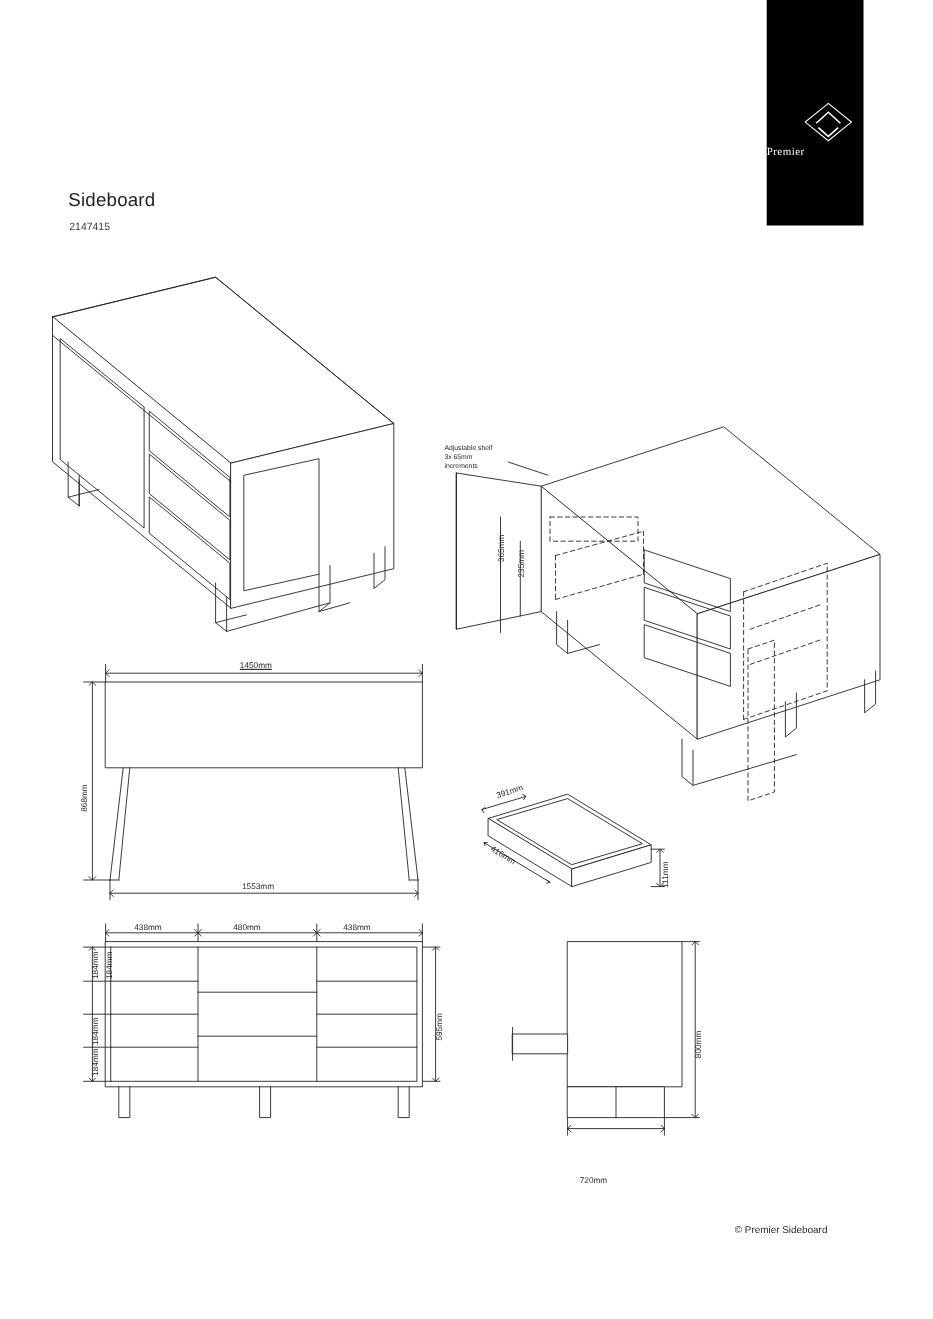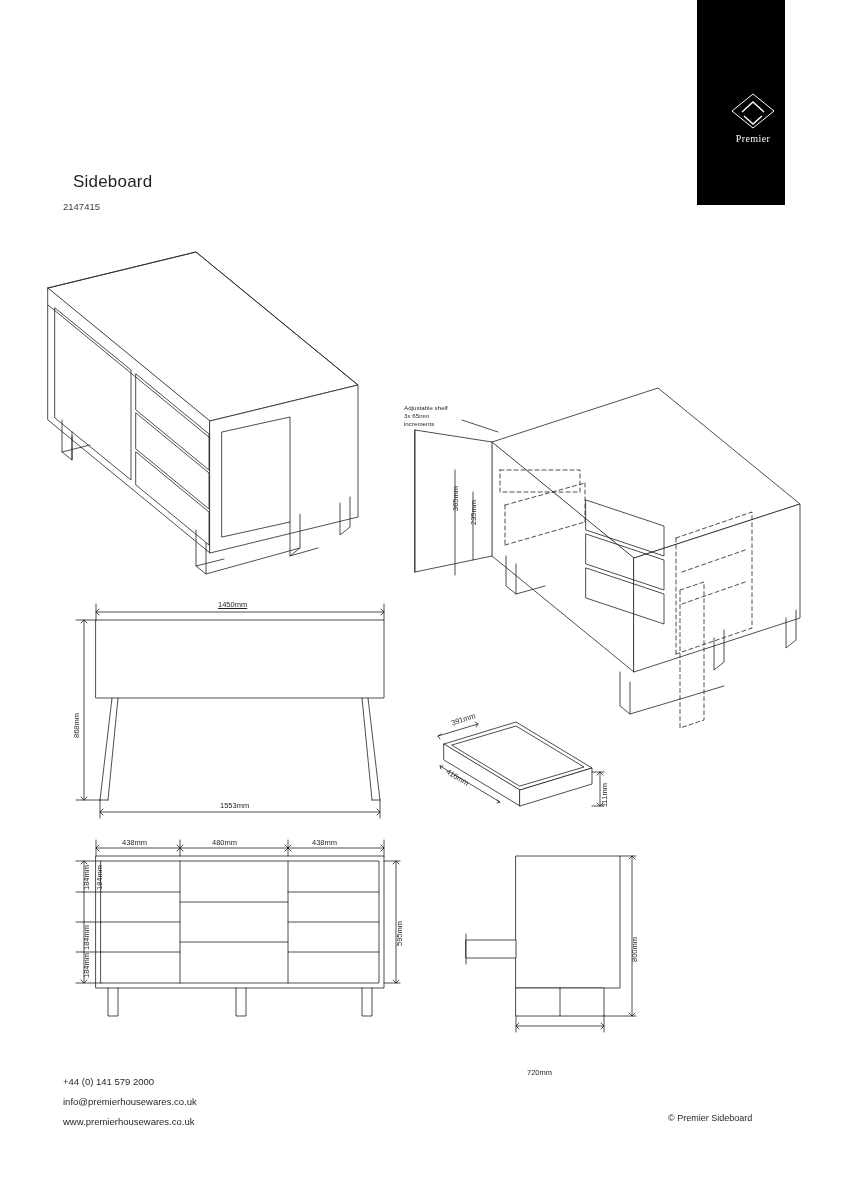--- a/index.html
+++ b/index.html
@@ -28,39 +28,38 @@
     top: 0;
     width: 88px;
     height: 205px;
     background: #000000;
   }
   .brand-mark {
     position: absolute;
     left: 0;
     top: 92px;
     width: 112px;
-    text-align: center;
   }
   .brand-diamond {
     display: block;
     margin: 0 auto;
   }
   .brand-name {
     display: block;
     margin-top: 3px;
     color: #ffffff;
     font-size: 10px;
     letter-spacing: 0.4px;
     font-family: "Liberation Serif", serif;
   }
 
   
   .doc-title {
     position: absolute;
-    left: 73px;
+    left: 62px;
     top: 172px;
     font-size: 17px;
     font-weight: normal;
     letter-spacing: 0.2px;
     margin: 0;
   }
   .doc-code {
     position: absolute;
     left: 63px;
     top: 201px;
@@ -373,20 +372,15 @@
 
   <div class="dim-label rot" style="left:630px; top:962px;">800mm</div>
   <div class="dim-label" style="left:527px; top:1028px;margin-top:40px;">720mm</div>
 
   <div class="note-label" style="left:404px; top:404px;">
     <div>Adjustable shelf</div>
     <div>3x 65mm</div>
     <div>increments</div>
   </div>
 
-  <div class="footer-left">
-    <div>+44 (0) 141 579 2000</div>
-    <div>info@premierhousewares.co.uk</div>
-    <div>www.premierhousewares.co.uk</div>
-  </div>
   <div class="footer-right">© Premier Sideboard</div>
 
 </div>
 
 </body></html>

